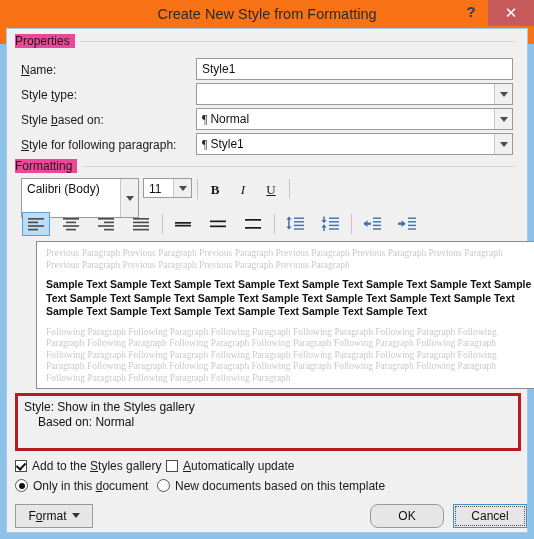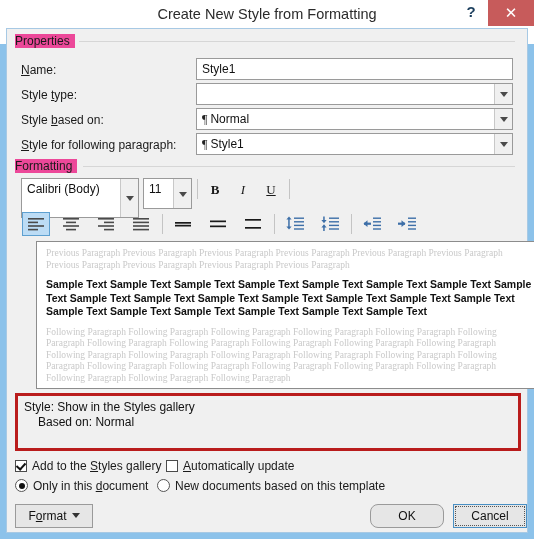--- a/index.html
+++ b/index.html
@@ -14,21 +14,21 @@
     font-size: 12px;
     color: #1a1a1a;
     overflow: hidden;
   }
 
   
   .titlebar {
     position: absolute;
     left: 0; top: 0;
     width: 534px; height: 44px;
-    background: #ffffff;
+    background: #f97316;
   }
   .titlebar-text {
     position: absolute;
     left: 0; top: 0;
     width: 534px;
     text-align: center;
     line-height: 28px;
     font-size: 14.5px;
     color: #2b2b2b;
   }
@@ -336,21 +336,21 @@
     <div class="arrow"></div>
   </div>
 
   <div class="group-label" style="left:8px; top:130px;">Formatting</div>
   <div class="group-line" style="left:76px; top:137px; width:432px;"></div>
 
   <div class="combo" style="left:14px; top:149px; width:118px; height:40px;">
     <div class="combo-val">Calibri (Body)</div>
     <div class="arrow"></div>
   </div>
-  <div class="combo" style="left:136px; top:149px; width:49px; height:31px;">
+  <div class="combo" style="left:136px; top:149px; width:49px; height:20px;">
     <div class="combo-val">11</div>
     <div class="arrow"></div>
   </div>
   <div class="sep" style="left:190px; top:150px; height:20px;"></div>
   <div class="tbtn bold" style="left:195px; top:150px;">B</div>
   <div class="tbtn ital" style="left:223px; top:150px;">I</div>
   <div class="tbtn und" style="left:251px; top:150px;">U</div>
   <div class="sep" style="left:282px; top:150px; height:20px;"></div>
 
   <div class="abtn sel" style="left:15px; top:183px;">

